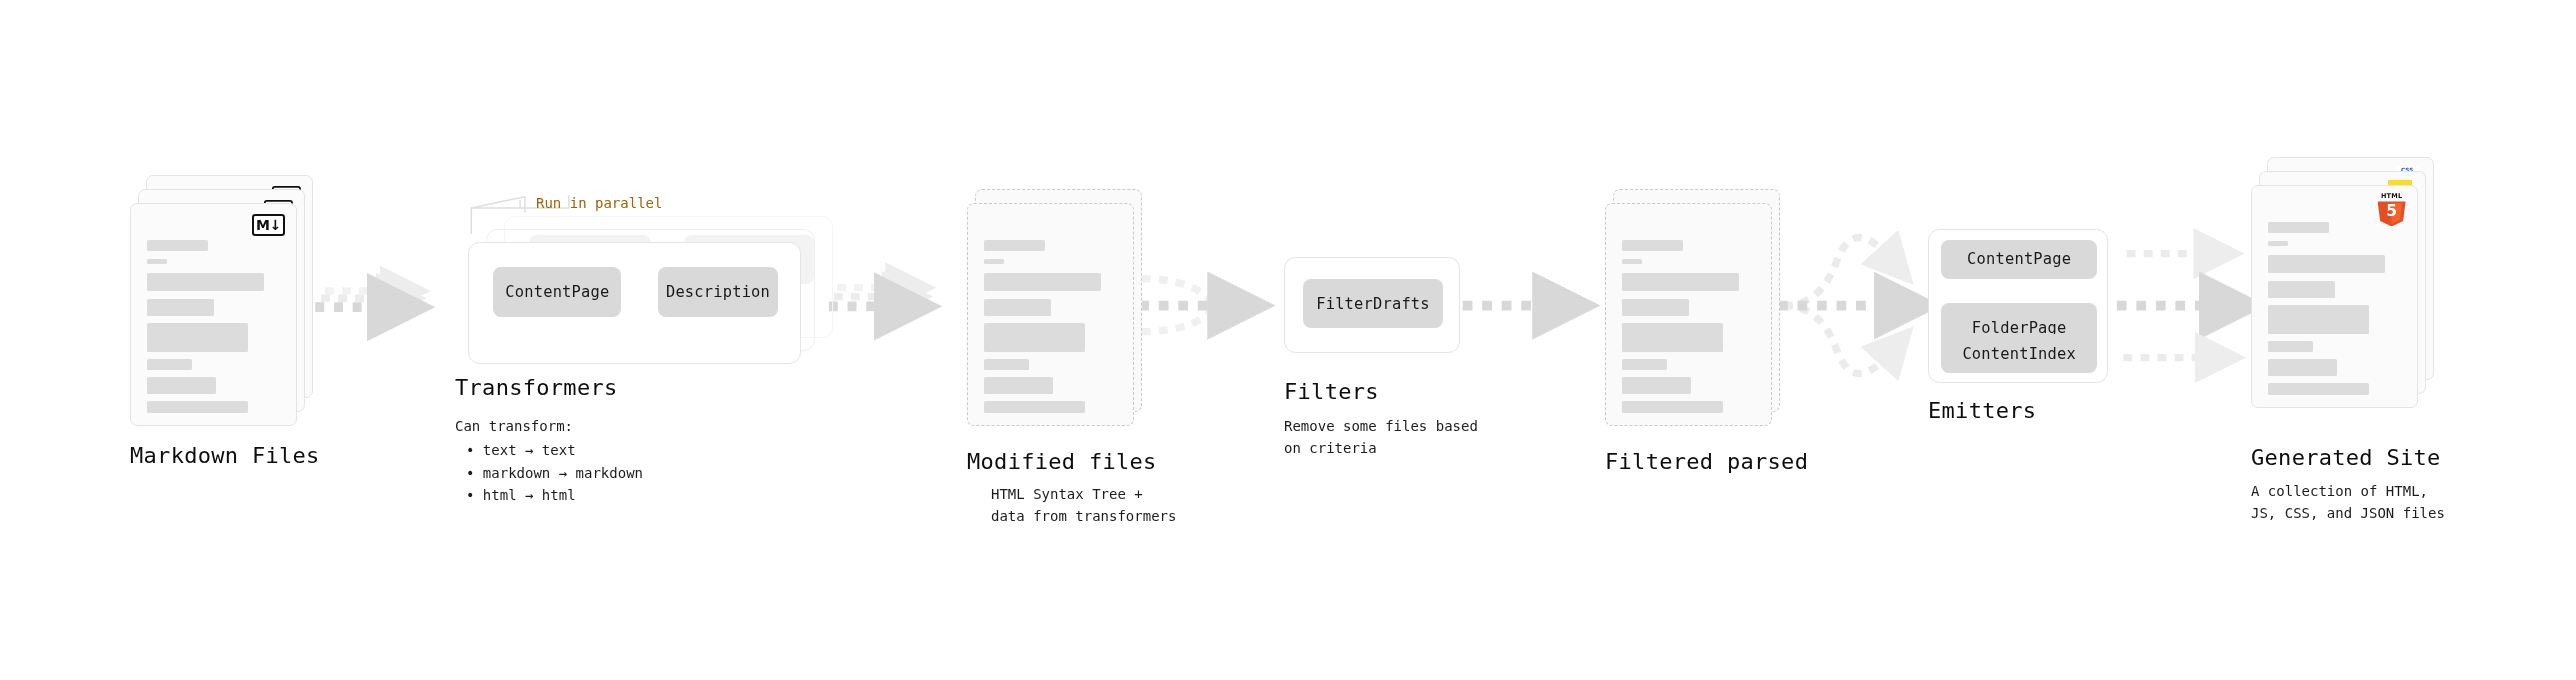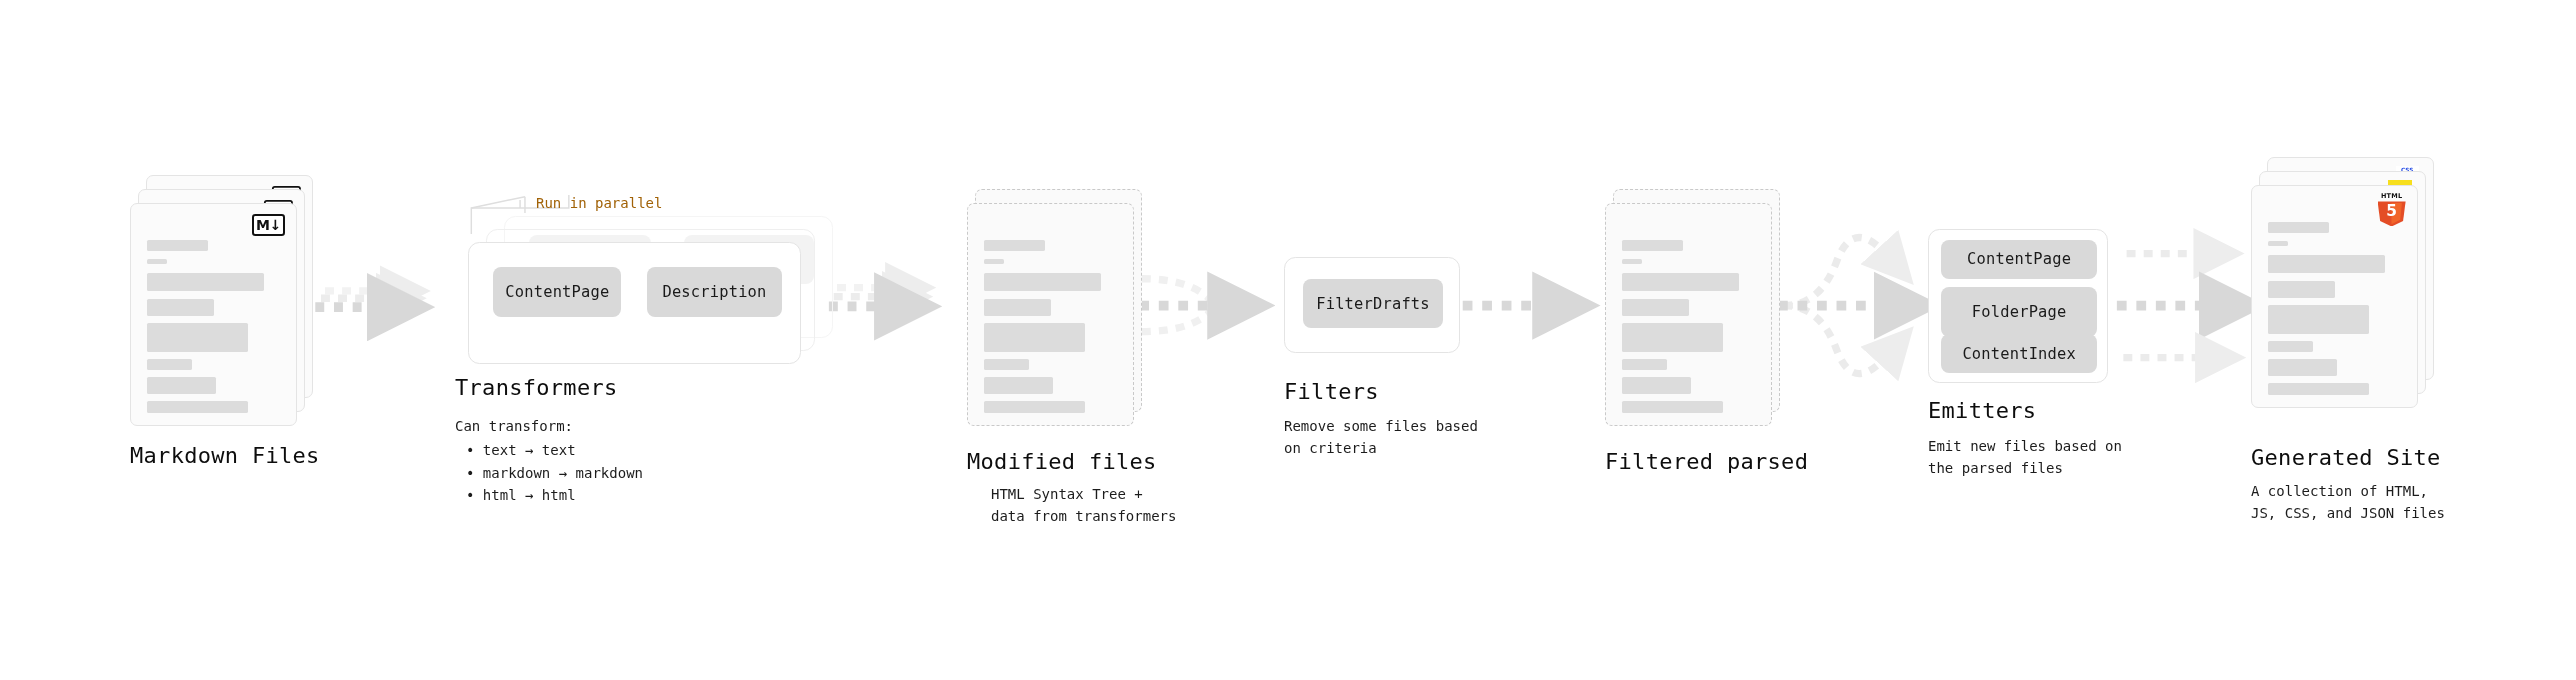--- a/index.html
+++ b/index.html
@@ -269,21 +269,21 @@
       <div class="chip ghost2" style="left:24.4px; top:18px; width:122px; height:49px;"></div>
       <div class="chip ghost2" style="left:179px; top:18px; width:130px; height:49px;"></div>
     </div>
     <div class="card ghost" style="left:31px; top:26px; width:329px; height:122px;">
       <div class="chip ghost" style="left:24.4px; top:18px; width:122px; height:50px;"></div>
       <div class="chip ghost" style="left:179px; top:18px; width:130px; height:50px;"></div>
     </div>
 
     <div class="card" style="left:13px; top:39px; width:333px; height:122px;">
       <div class="chip" style="left:24.4px; top:24.4px; width:128px; height:50px;">ContentPage</div>
-      <div class="chip" style="left:178px; top:24.4px; width:135px; height:50px;">Description</div>
+      <div class="chip" style="left:189px; top:24.4px; width:120px; height:50px;">Description</div>
     </div>
   </div>
 
   <div class="title" style="left:455px; top:375px;">Transformers</div>
   <div class="caption" style="left:455px; top:416px;">Can transform:</div>
   <div class="caption list" style="left:466px; top:439px;">• text → text</div>
   <div class="caption list" style="left:466px; top:462px;">• markdown → markdown</div>
   <div class="caption list" style="left:466px; top:484px;">• html → html</div>
 
   <div class="node docstack" style="left:967px; top:203px;">
@@ -330,28 +330,26 @@
         <div class="dline" style="width:76%; height:11.4px;"></div>
       </div>
     </div>
   </div>
 
   <div class="title" style="left:1605px; top:449px;">Filtered parsed</div>
 
   <div class="node" style="left:1928px; top:229px; width:187px; height:156px;">
     <div class="card" style="left:0; top:0; width:180px; height:154px;">
       <div class="chip" style="left:12.2px; top:9.8px; width:156px; height:39px;">ContentPage</div>
-      <div class="chip" style="left:12.2px; top:57px; width:156px; height:50px;">FolderPage</div>
+      <div class="chip" style="left:12.2px; top:73px; width:156px; height:50px;">FolderPage</div>
       <div class="chip" style="left:12.2px; top:104px; width:156px; height:39px;">ContentIndex</div>
     </div>
   </div>
 
   <div class="title" style="left:1928px; top:398px;">Emitters</div>
-  <div class="caption" style="left:1928px; top:436px;">Emit new files based on
-the parsed files</div>
 
   <div class="node docstack" style="left:2251px; top:185px;">
 
     <div class="doc back2">
       <div class="css-badge">CSS</div>
     </div>
     <div class="doc back1">
       <div class="js-badge"></div>
     </div>
 

